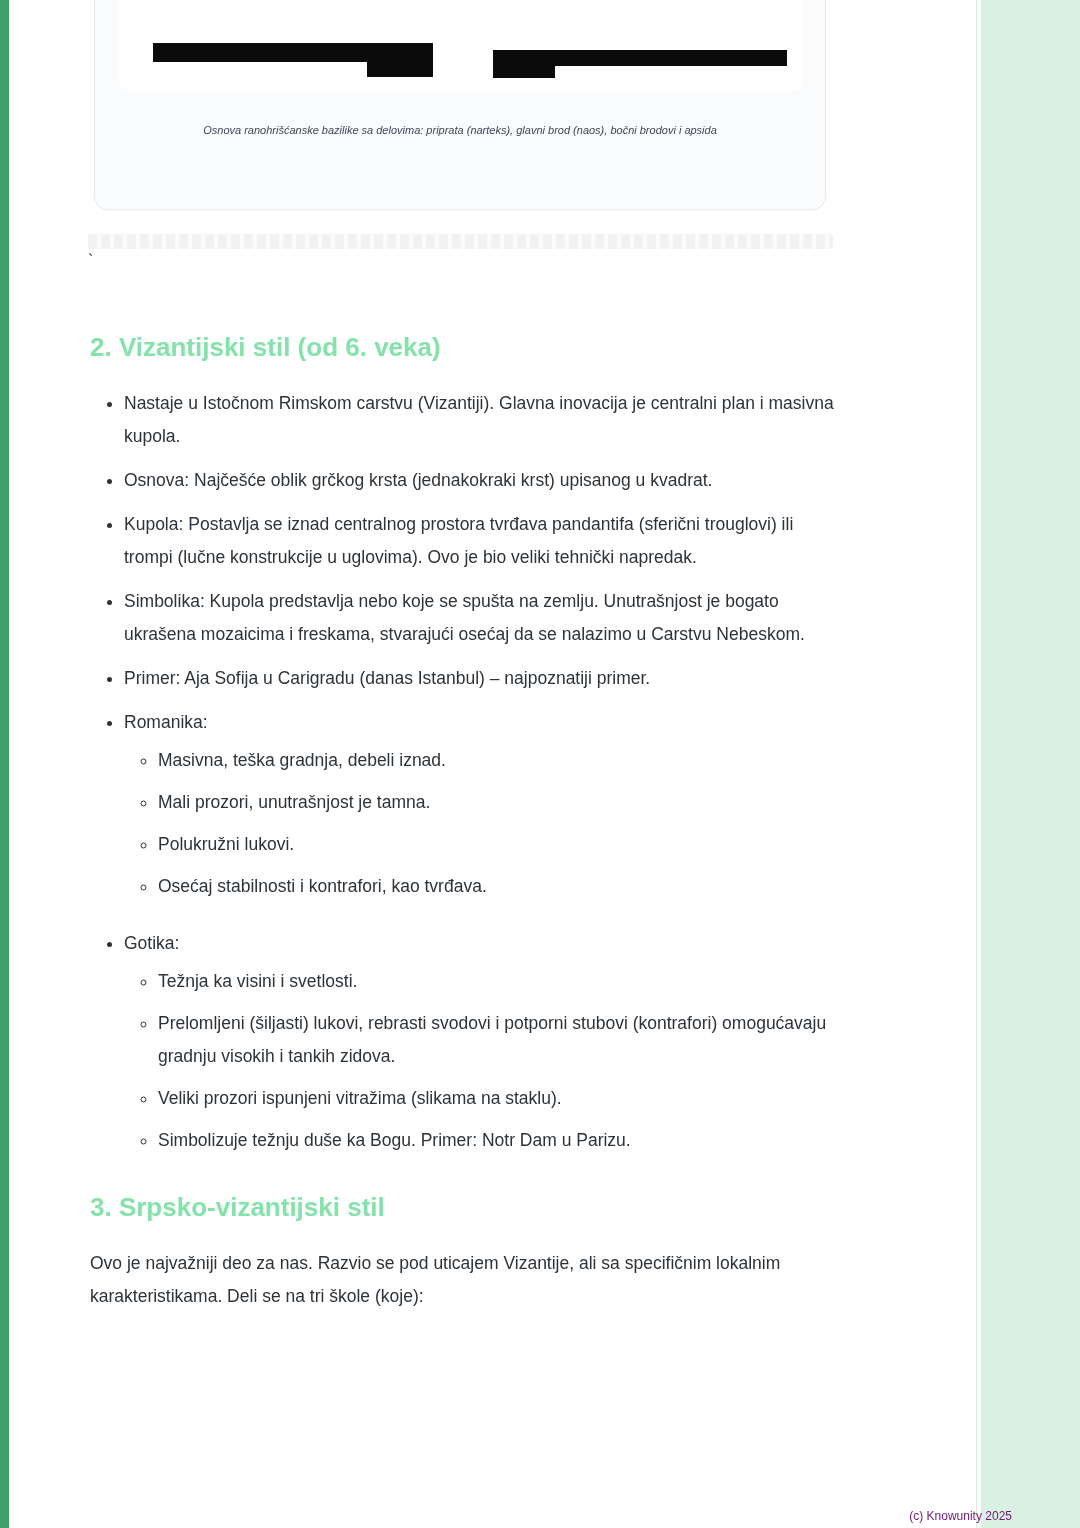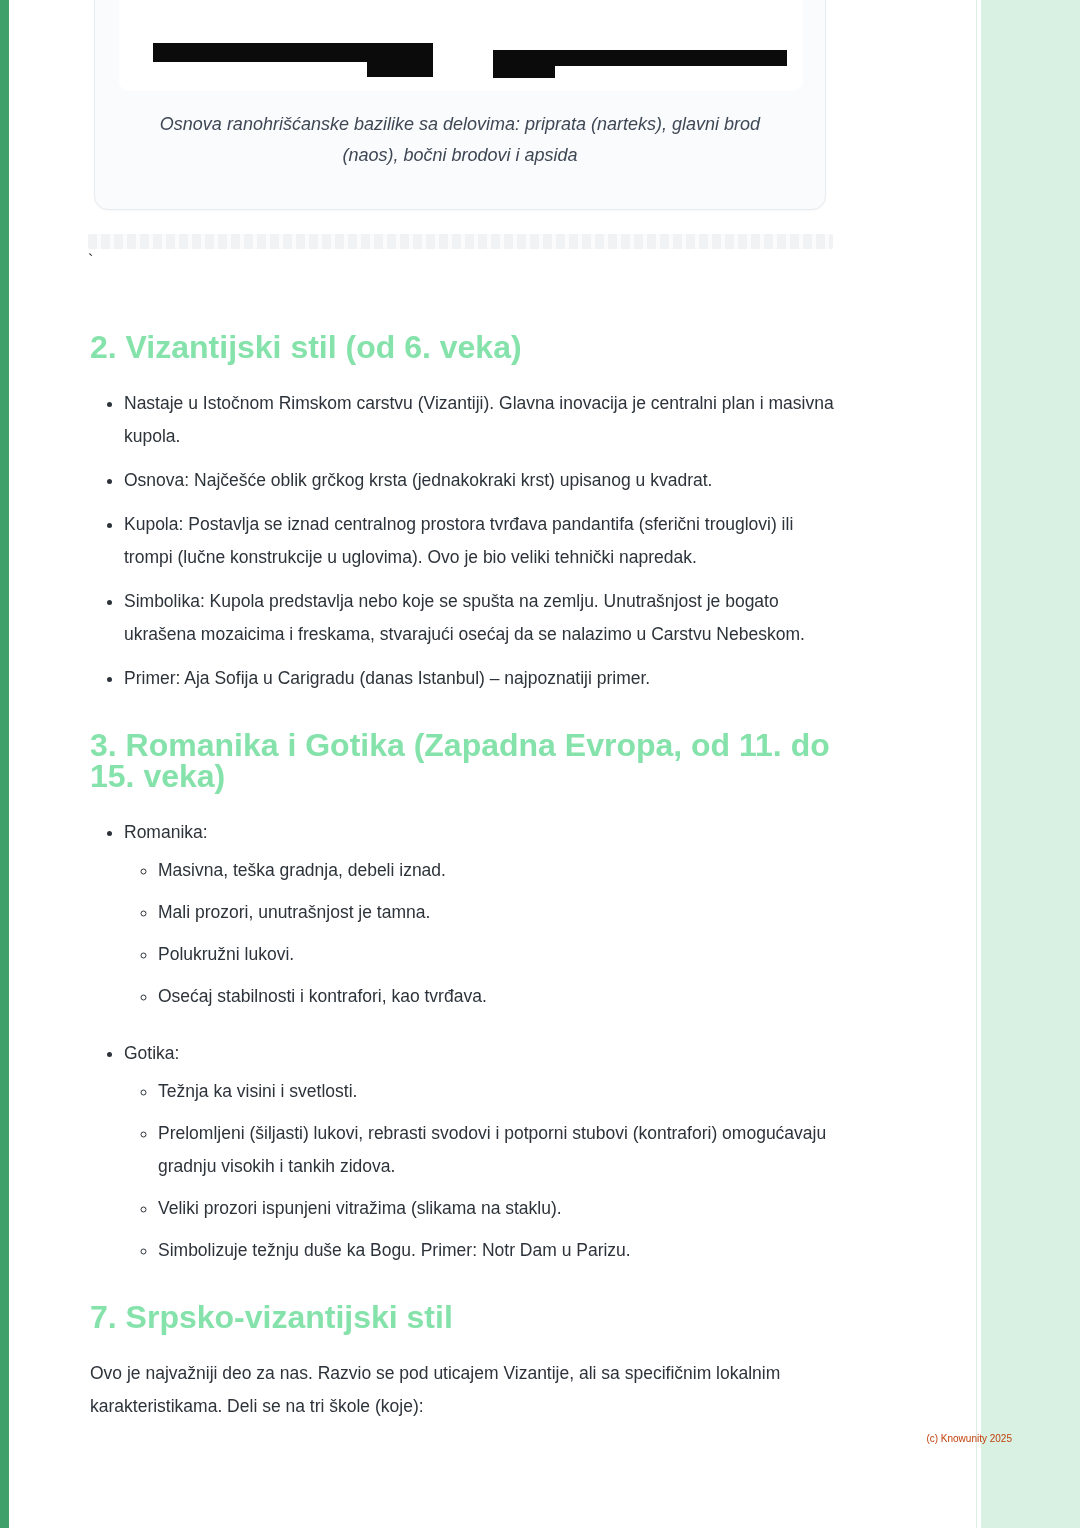--- a/index.html
+++ b/index.html
@@ -43,45 +43,45 @@
     border-radius: 10px;
     overflow: hidden;
   }
   .fp-shape { position: absolute; background: #0b0b0b; }
   .fp-bar-left        { left: 34px;  top: 102px; width: 216px; height: 19px; }
   .fp-block-left-end  { left: 248px; top: 102px; width: 66px;  height: 34px; }
   .fp-bar-right       { left: 374px; top: 109px; width: 294px; height: 16px; }
   .fp-block-right     { left: 374px; top: 109px; width: 62px;  height: 28px; }
   .figure-caption {
     position: absolute; top: 174px; left: 36px; right: 36px;
-    margin: 6px auto; max-width: 656px;
+    margin: 12px auto; max-width: 656px;
     text-align: center;
     font-style: italic;
-    font-size: 18px;
+    font-size: 11px;
     line-height: 31px;
     color: #3e4754;
   }
   .faint-band {
     position: absolute; left: 88px; top: 234px;
     width: 745px; height: 15px;
     background: repeating-linear-gradient(90deg, #f1f2f4 0 9px, #fbfbfc 9px 13px);
     border-radius: 2px;
   }
   .stray-char {
     position: absolute; left: 88px; top: 252px;
     font-size: 16px; color: #2d333a;
   }
   .content {
     position: absolute; left: 90px; top: 326px;
     width: 750px;
     font-size: 17.5px;
   }
   .section-heading {
     color: var(--green, #84e2aa);
-    font-size: 32px;
+    font-size: 26px;
     line-height: 31px;
     font-weight: 700;
     margin: 35px 0 24px 0;
   }
   .section-heading:first-child { margin-top: 6px; }
   ul.level1 {
     margin: 0;
     padding-left: 34px;
     list-style: disc outside;
   }
@@ -97,23 +97,23 @@
   ul.level2 > li {
     margin-bottom: 9px;
     line-height: 33px;
   }
   .body-paragraph {
     line-height: 33px;
     margin: 0;
   }
   strong { font-weight: 400; }
   .copyright {
-    position: absolute; top: 1433px; right: 68px;
-    font-size: 10px;
-    color: #c2410c;
+    position: absolute; top: 1509px; right: 68px;
+    font-size: 12px;
+    color: #701a75;
   }
 </style>
 </head>
 <body>
 
 <div class="accent-strip"></div>
 <div class="mint-panel"></div>
 <div class="mint-divider"></div>
 
 <div class="figure-card">
@@ -131,32 +131,31 @@
 
 <main class="content">
     <h2 class="section-heading">2. Vizantijski stil (od 6. veka)</h2>
     <ul class="level1">
       <li><span>Nastaje u Istočnom Rimskom carstvu (Vizantiji). Glavna inovacija je </span><strong>centralni plan</strong><span> i masivna </span><strong>kupola</strong><span>.</span></li>
       <li><strong>Osnova</strong><span>: Najčešće oblik </span><strong>grčkog krsta</strong><span> (jednakokraki krst) upisanog u kvadrat.</span></li>
       <li><strong>Kupola</strong><span>: Postavlja se iznad centralnog prostora tvrđava </span><strong>pandantifa</strong><span> (sferični trouglovi) ili </span><strong>trompi</strong><span> (lučne konstrukcije u uglovima). Ovo je bio veliki tehnički napredak.</span></li>
       <li><strong>Simbolika</strong><span>: Kupola predstavlja nebo koje se spušta na zemlju. Unutrašnjost je bogato ukrašena mozaicima i freskama, stvarajući osećaj da se nalazimo u Carstvu Nebeskom.</span></li>
       <li><strong>Primer</strong><span>: Aja Sofija u Carigradu (danas Istanbul) – najpoznatiji primer.</span></li>
     </ul>
-    <h2 class="section-heading">3. Romanika i Gotika (Zapadna Evropa, od 11. do 15. veka)</h2>
     <ul class="level1">
       <li><strong>Romanika</strong><span>:</span><ul class="level2">
           <li><span>Masivna, teška gradnja, debeli iznad.</span></li>
           <li><span>Mali prozori, unutrašnjost je tamna.</span></li>
           <li><span>Polukružni lukovi.</span></li>
           <li><span>Osećaj stabilnosti i kontrafori, kao tvrđava.</span></li>
         </ul></li>
       <li><strong>Gotika</strong><span>:</span><ul class="level2">
           <li><span>Težnja ka visini i svetlosti.</span></li>
           <li><strong>Prelomljeni (šiljasti) lukovi</strong><span>, rebrasti svodovi i </span><strong>potporni stubovi (kontrafori)</strong><span> omogućavaju gradnju visokih i tankih zidova.</span></li>
           <li><span>Veliki prozori ispunjeni </span><strong>vitražima</strong><span> (slikama na staklu).</span></li>
           <li><span>Simbolizuje težnju duše ka Bogu. Primer: Notr Dam u Parizu.</span></li>
         </ul></li>
     </ul>
-    <h2 class="section-heading">7. Srpsko-vizantijski stil</h2>
+    <h2 class="section-heading">3. Srpsko-vizantijski stil</h2>
     <p class="body-paragraph"><span>Ovo je najvažniji deo za nas. Razvio se pod uticajem Vizantije, ali sa specifičnim lokalnim karakteristikama. Deli se na tri škole (koje):</span></p>
   </main>
 
 <div class="copyright">(c) Knowunity 2025</div>
 
 </body></html>

